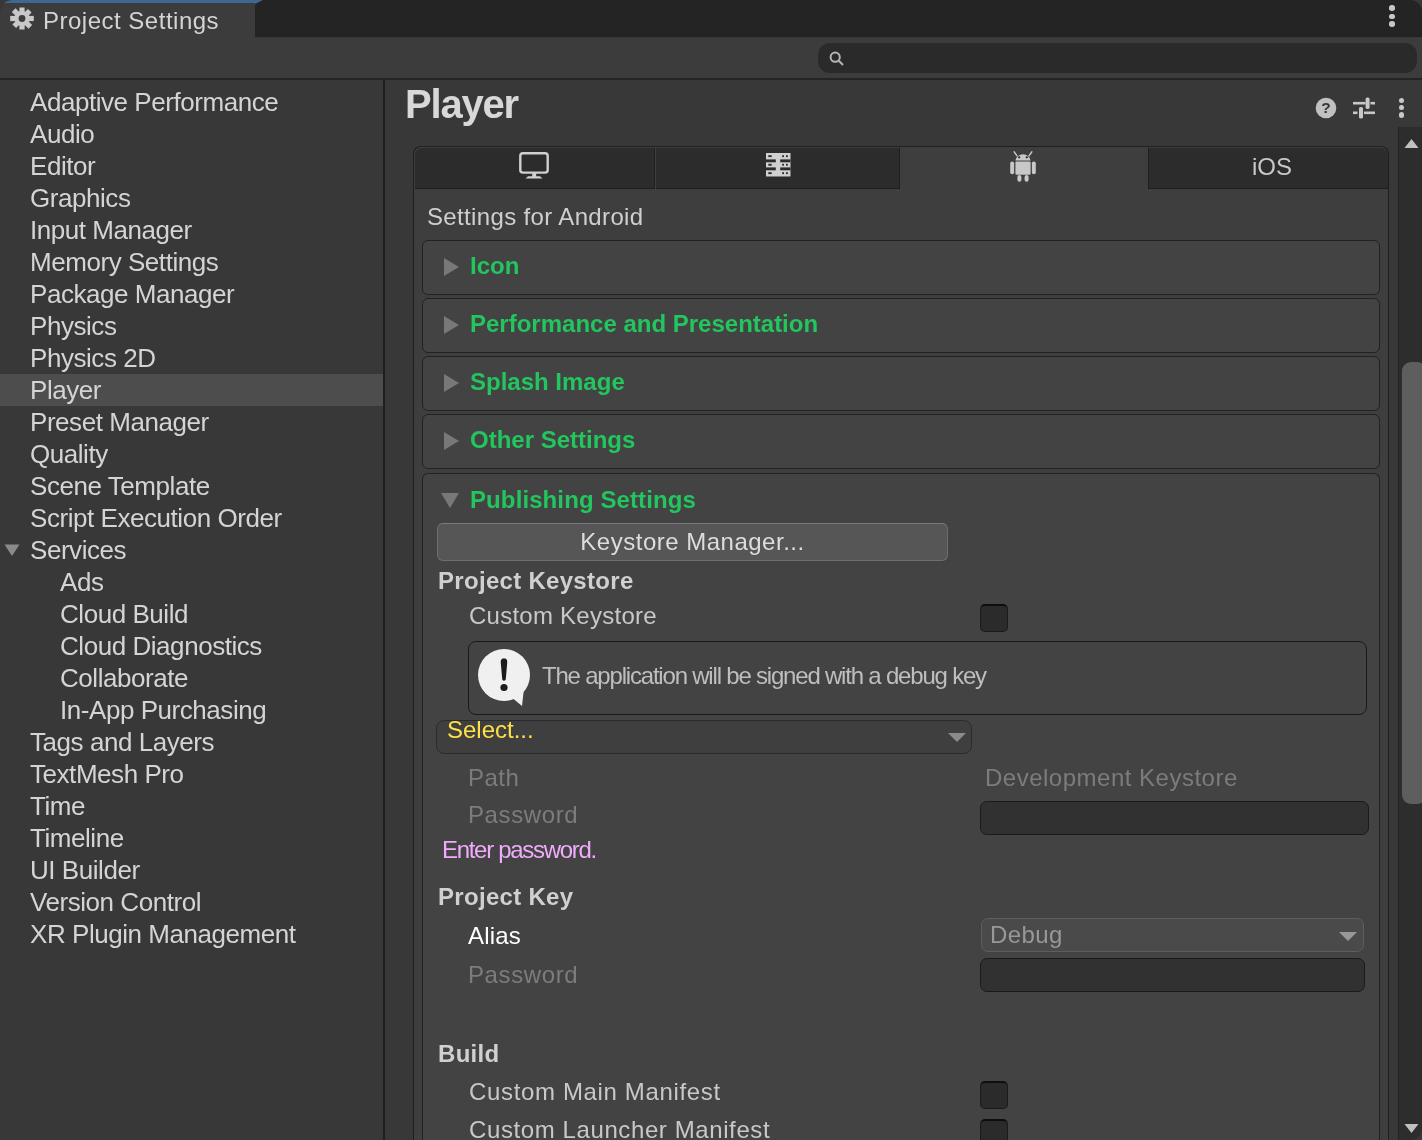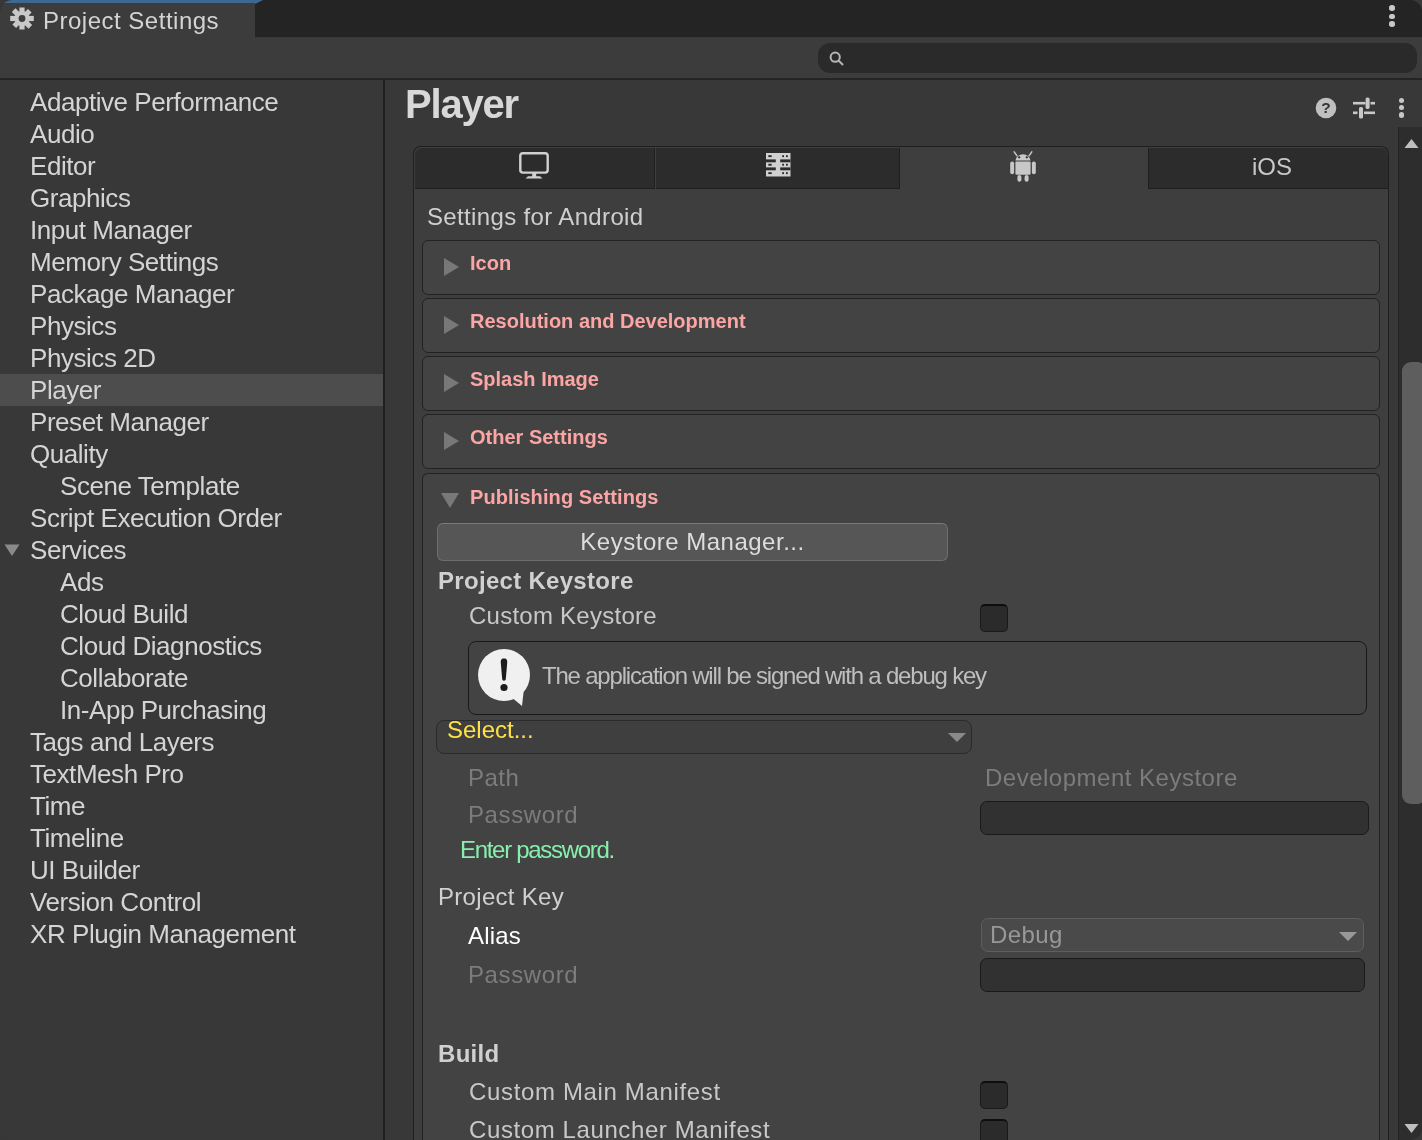--- a/index.html
+++ b/index.html
@@ -86,21 +86,21 @@
       </div>
     <div class="srow" style="top:294px;background:#4d4d4d;">
         <span>Player</span>
       </div>
     <div class="srow" style="top:326px;">
         <span>Preset Manager</span>
       </div>
     <div class="srow" style="top:358px;">
         <span>Quality</span>
       </div>
-    <div class="srow" style="top:390px;margin-left:30px;">
+    <div class="srow" style="top:390px;">
         <span>Scene Template</span>
       </div>
     <div class="srow" style="top:422px;">
         <span>Script Execution Order</span>
       </div>
     <div class="srow" style="top:454px;">
       <svg style="position:absolute;left:4px;top:9px;" width="16" height="14" viewBox="0 0 16 14">
           <path d="M0.5 1.5 L15.5 1.5 L8 13 Z" fill="#8a8a8a"></path>
         </svg>
       <span>Services</span>
@@ -224,30 +224,30 @@
       <circle cx="16.8" cy="6.3" r="1.15" fill="#2c2c2c"></circle>
     </svg>
     <div class="lbl" style="left:1252px;top:153px;font-size:24px;color:#c8c8c8;">iOS</div>
   </div>
 
   <div class="lbl" style="left:427px;top:203px;font-size:24px;letter-spacing:0.35px;color:#cfcfcf;">Settings for Android</div>
 
   <div id="sections">
     <style>
       .secbox{position:absolute;left:422px;width:958px;height:55px;background:#434343;border:1.5px solid #222;border-radius:6px;}
-      .sechead{position:absolute;left:470px;font-size:20px;font-weight:bold;color:#fca5a5;white-space:nowrap;}
+      .sechead{position:absolute;left:470px;font-size:24px;font-weight:bold;color:#22c55e;white-space:nowrap;}
       .tri-r{position:absolute;left:444px;width:0;height:0;border-left:15px solid #787878;border-top:9.5px solid transparent;border-bottom:9.5px solid transparent;}
       .tri-d{position:absolute;width:0;height:0;border-top:15px solid #787878;border-left:9.5px solid transparent;border-right:9.5px solid transparent;}
     </style>
     <div class="secbox" style="top:240px;"></div>
     <div class="tri-r" style="top:258px;"></div>
     <div class="sechead" style="top:252px;">Icon</div>
     <div class="secbox" style="top:298px;"></div>
     <div class="tri-r" style="top:316px;"></div>
-    <div class="sechead" style="top:310px;">Resolution and Development</div>
+    <div class="sechead" style="top:310px;">Performance and Presentation</div>
     <div class="secbox" style="top:356px;"></div>
     <div class="tri-r" style="top:374px;"></div>
     <div class="sechead" style="top:368px;">Splash Image</div>
     <div class="secbox" style="top:414px;"></div>
     <div class="tri-r" style="top:432px;"></div>
     <div class="sechead" style="top:426px;">Other Settings</div>
   </div>
 
   <div class="abs" style="left:422px;top:473px;width:958px;height:670px;background:#434343;border:1.5px solid #222;border-bottom:none;border-radius:6px 6px 0 0;"></div>
   <div id="pub">
@@ -270,22 +270,22 @@
     <div class="lbl" style="left:542px;top:662px;font-size:24px;letter-spacing:-1.2px;color:#bebebe;">The application will be signed with a debug key</div>
 
     <div class="abs" style="left:436px;top:720px;width:536px;height:34px;background:#3f3f3f;border:1.5px solid #2b2b2b;border-radius:8px;"></div>
     <div class="lbl" style="left:447px;top:716px;font-size:24px;color:#fde047;">Select...</div>
     <div class="abs tri-dd" style="left:948px;top:733px;width:0;height:0;border-top:9px solid #8a8a8a;border-left:9px solid transparent;border-right:9px solid transparent;"></div>
 
     <div class="lbl" style="left:468px;top:764px;font-size:24px;letter-spacing:0.5px;color:#7c7c7c;">Path</div>
     <div class="lbl" style="left:985px;top:764px;font-size:24px;letter-spacing:0.5px;color:#7c7c7c;">Development Keystore</div>
     <div class="lbl" style="left:468px;top:801px;font-size:24px;letter-spacing:0.6px;color:#7c7c7c;">Password</div>
     <div class="abs" style="left:980px;top:801px;width:389px;height:34px;background:#313131;border:1.5px solid #1a1a1a;border-radius:7px;"></div>
-    <div class="lbl" style="left:460px;top:836px;font-size:24px;letter-spacing:-1.3px;color:#86efac;">Enter password.</div>
-    <div class="lbl" style="left:438px;top:883px;font-size:24px;font-weight:normal;letter-spacing:0.3px;color:#d0d0d0;">Project Key</div>
+    <div class="lbl" style="left:442px;top:836px;font-size:24px;letter-spacing:-1.3px;color:#f0abfc;">Enter password.</div>
+    <div class="lbl" style="left:438px;top:883px;font-size:24px;font-weight:bold;letter-spacing:0.3px;color:#d0d0d0;">Project Key</div>
     <div class="lbl" style="left:468px;top:922px;font-size:24px;letter-spacing:0.2px;color:#ffffff;">Alias</div>
     <div class="abs" style="left:981px;top:918px;width:383px;height:34px;background:#4a4a4a;border:1.5px solid #5e5e5e;border-radius:7px;"></div>
     <div class="lbl" style="left:990px;top:921px;font-size:24px;letter-spacing:0.4px;color:#989898;">Debug</div>
     <div class="abs" style="left:1339px;top:932px;width:0;height:0;border-top:9px solid #989898;border-left:9px solid transparent;border-right:9px solid transparent;"></div>
     <div class="lbl" style="left:468px;top:961px;font-size:24px;letter-spacing:0.6px;color:#7c7c7c;">Password</div>
     <div class="abs" style="left:980px;top:958px;width:385px;height:34px;background:#313131;border:1.5px solid #1a1a1a;border-radius:7px;"></div>
     <div class="lbl" style="left:438px;top:1040px;font-size:24px;font-weight:bold;letter-spacing:0.3px;color:#d0d0d0;">Build</div>
     <div class="lbl" style="left:469px;top:1078px;font-size:24px;letter-spacing:0.65px;color:#c8c8c8;">Custom Main Manifest</div>
     <div class="abs" style="left:980px;top:1081px;width:28px;height:28px;background:#2b2b2b;border:1px solid #1a1a1a;border-top:2.5px solid #0e0e0e;border-radius:5px;"></div>
     <div class="lbl" style="left:469px;top:1116px;font-size:24px;letter-spacing:0.6px;color:#c8c8c8;">Custom Launcher Manifest</div>

